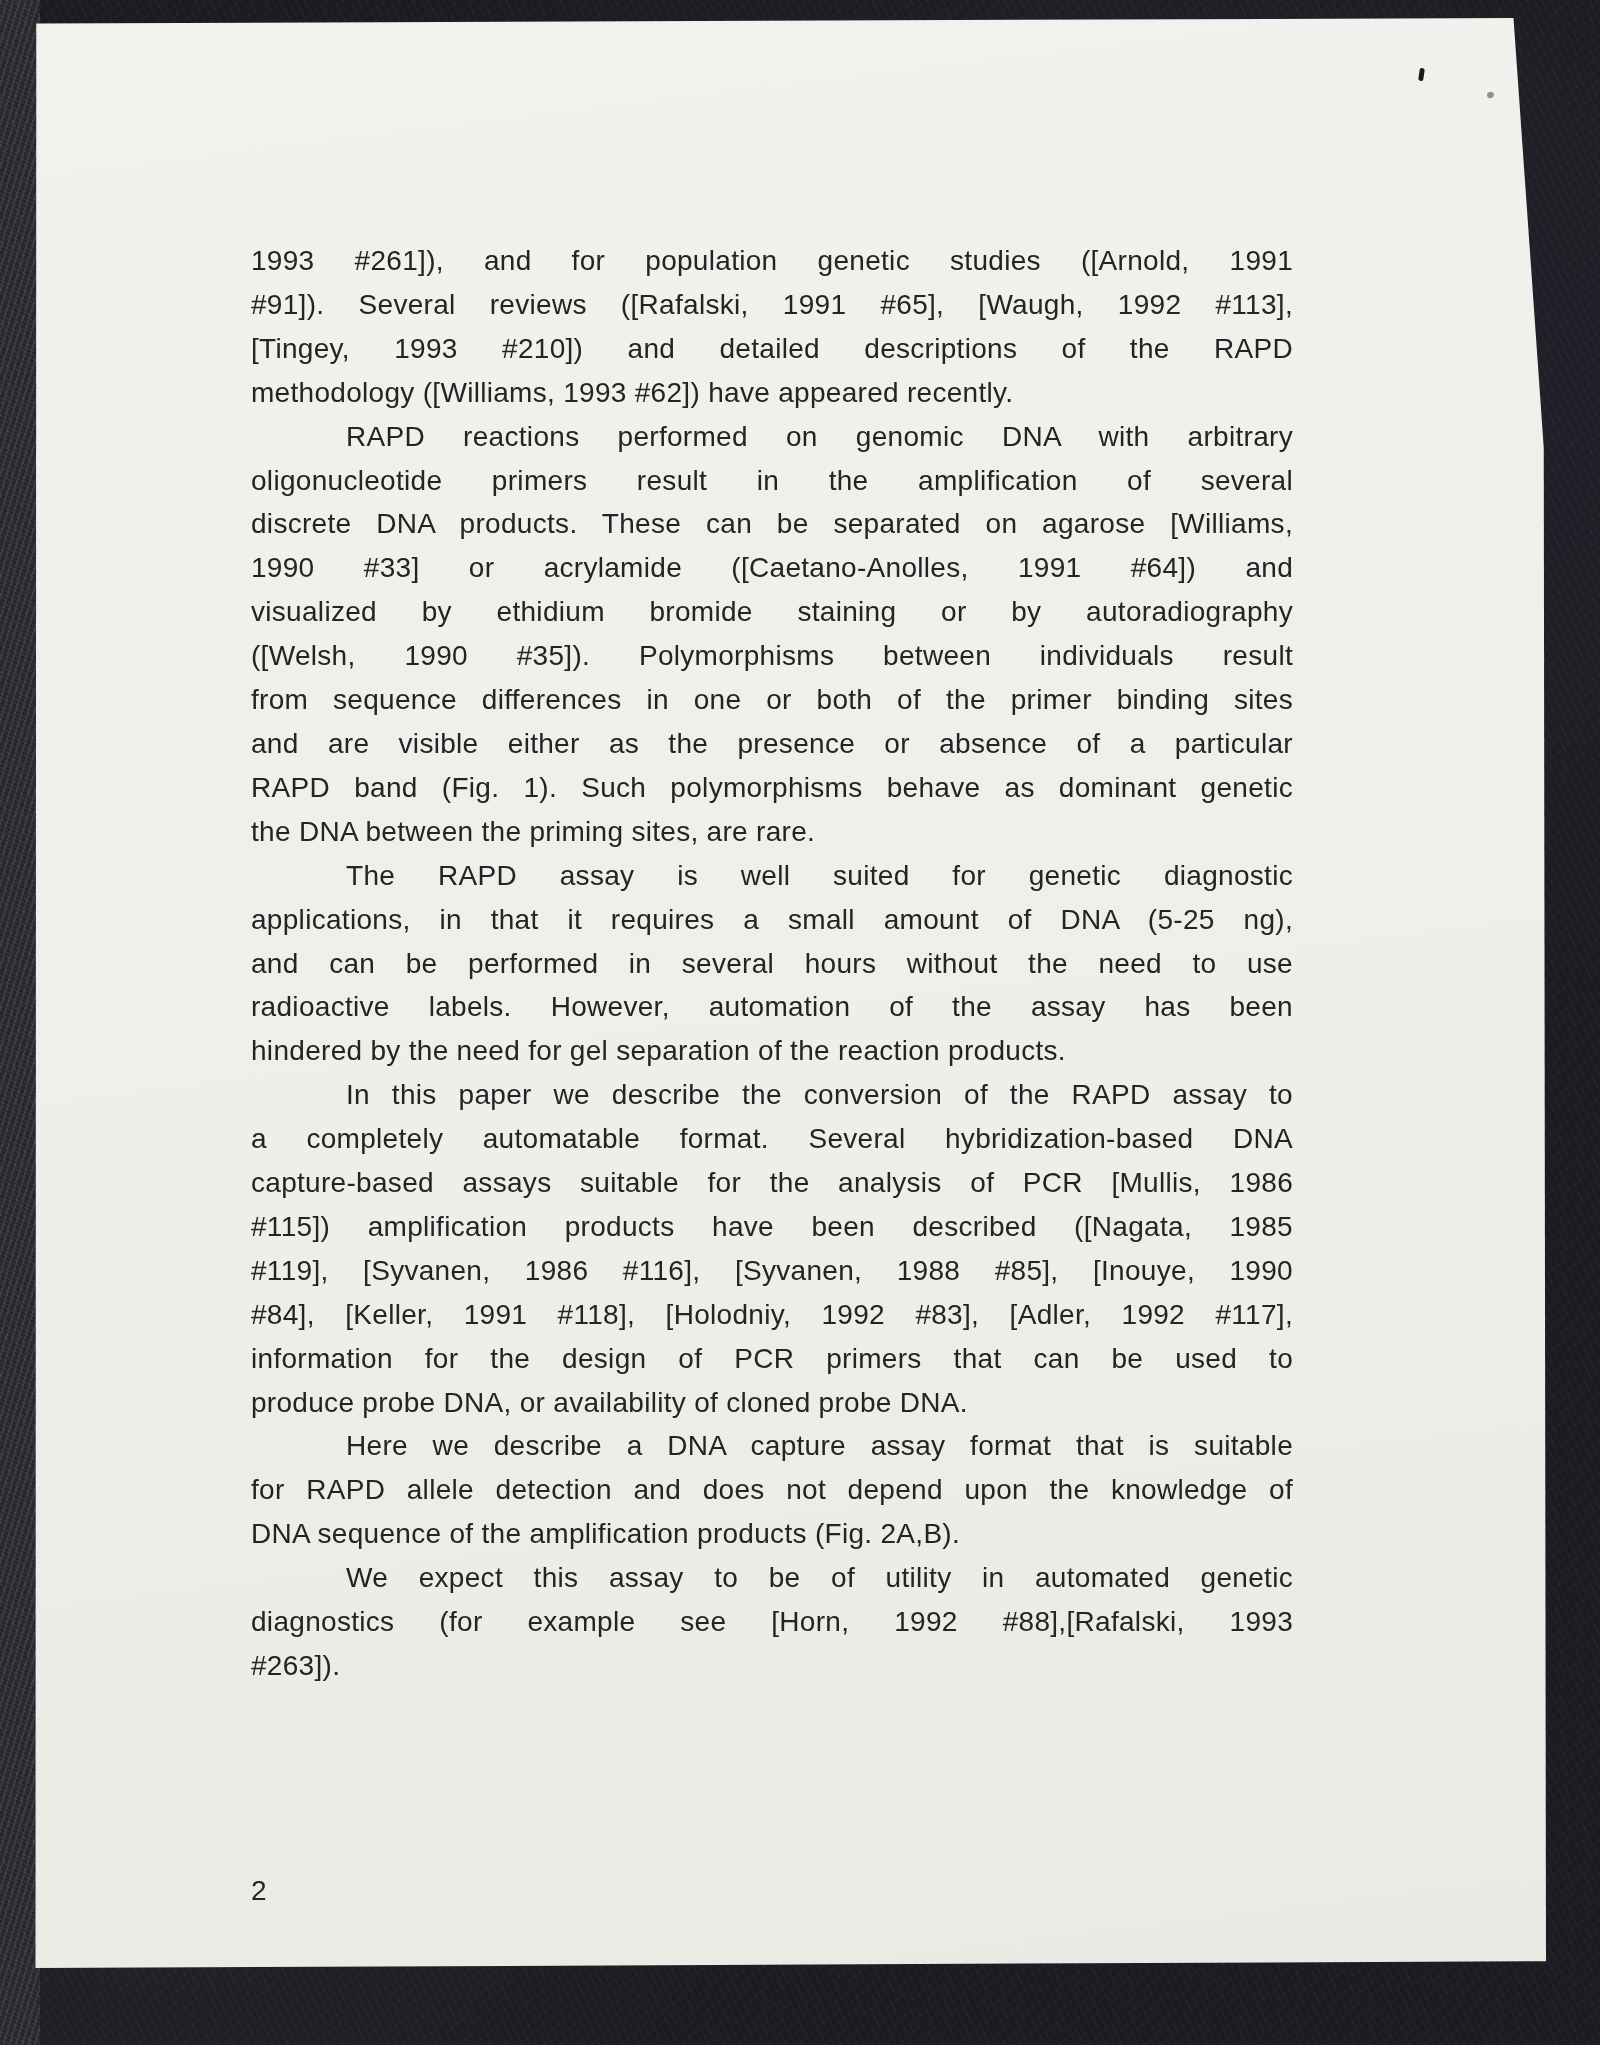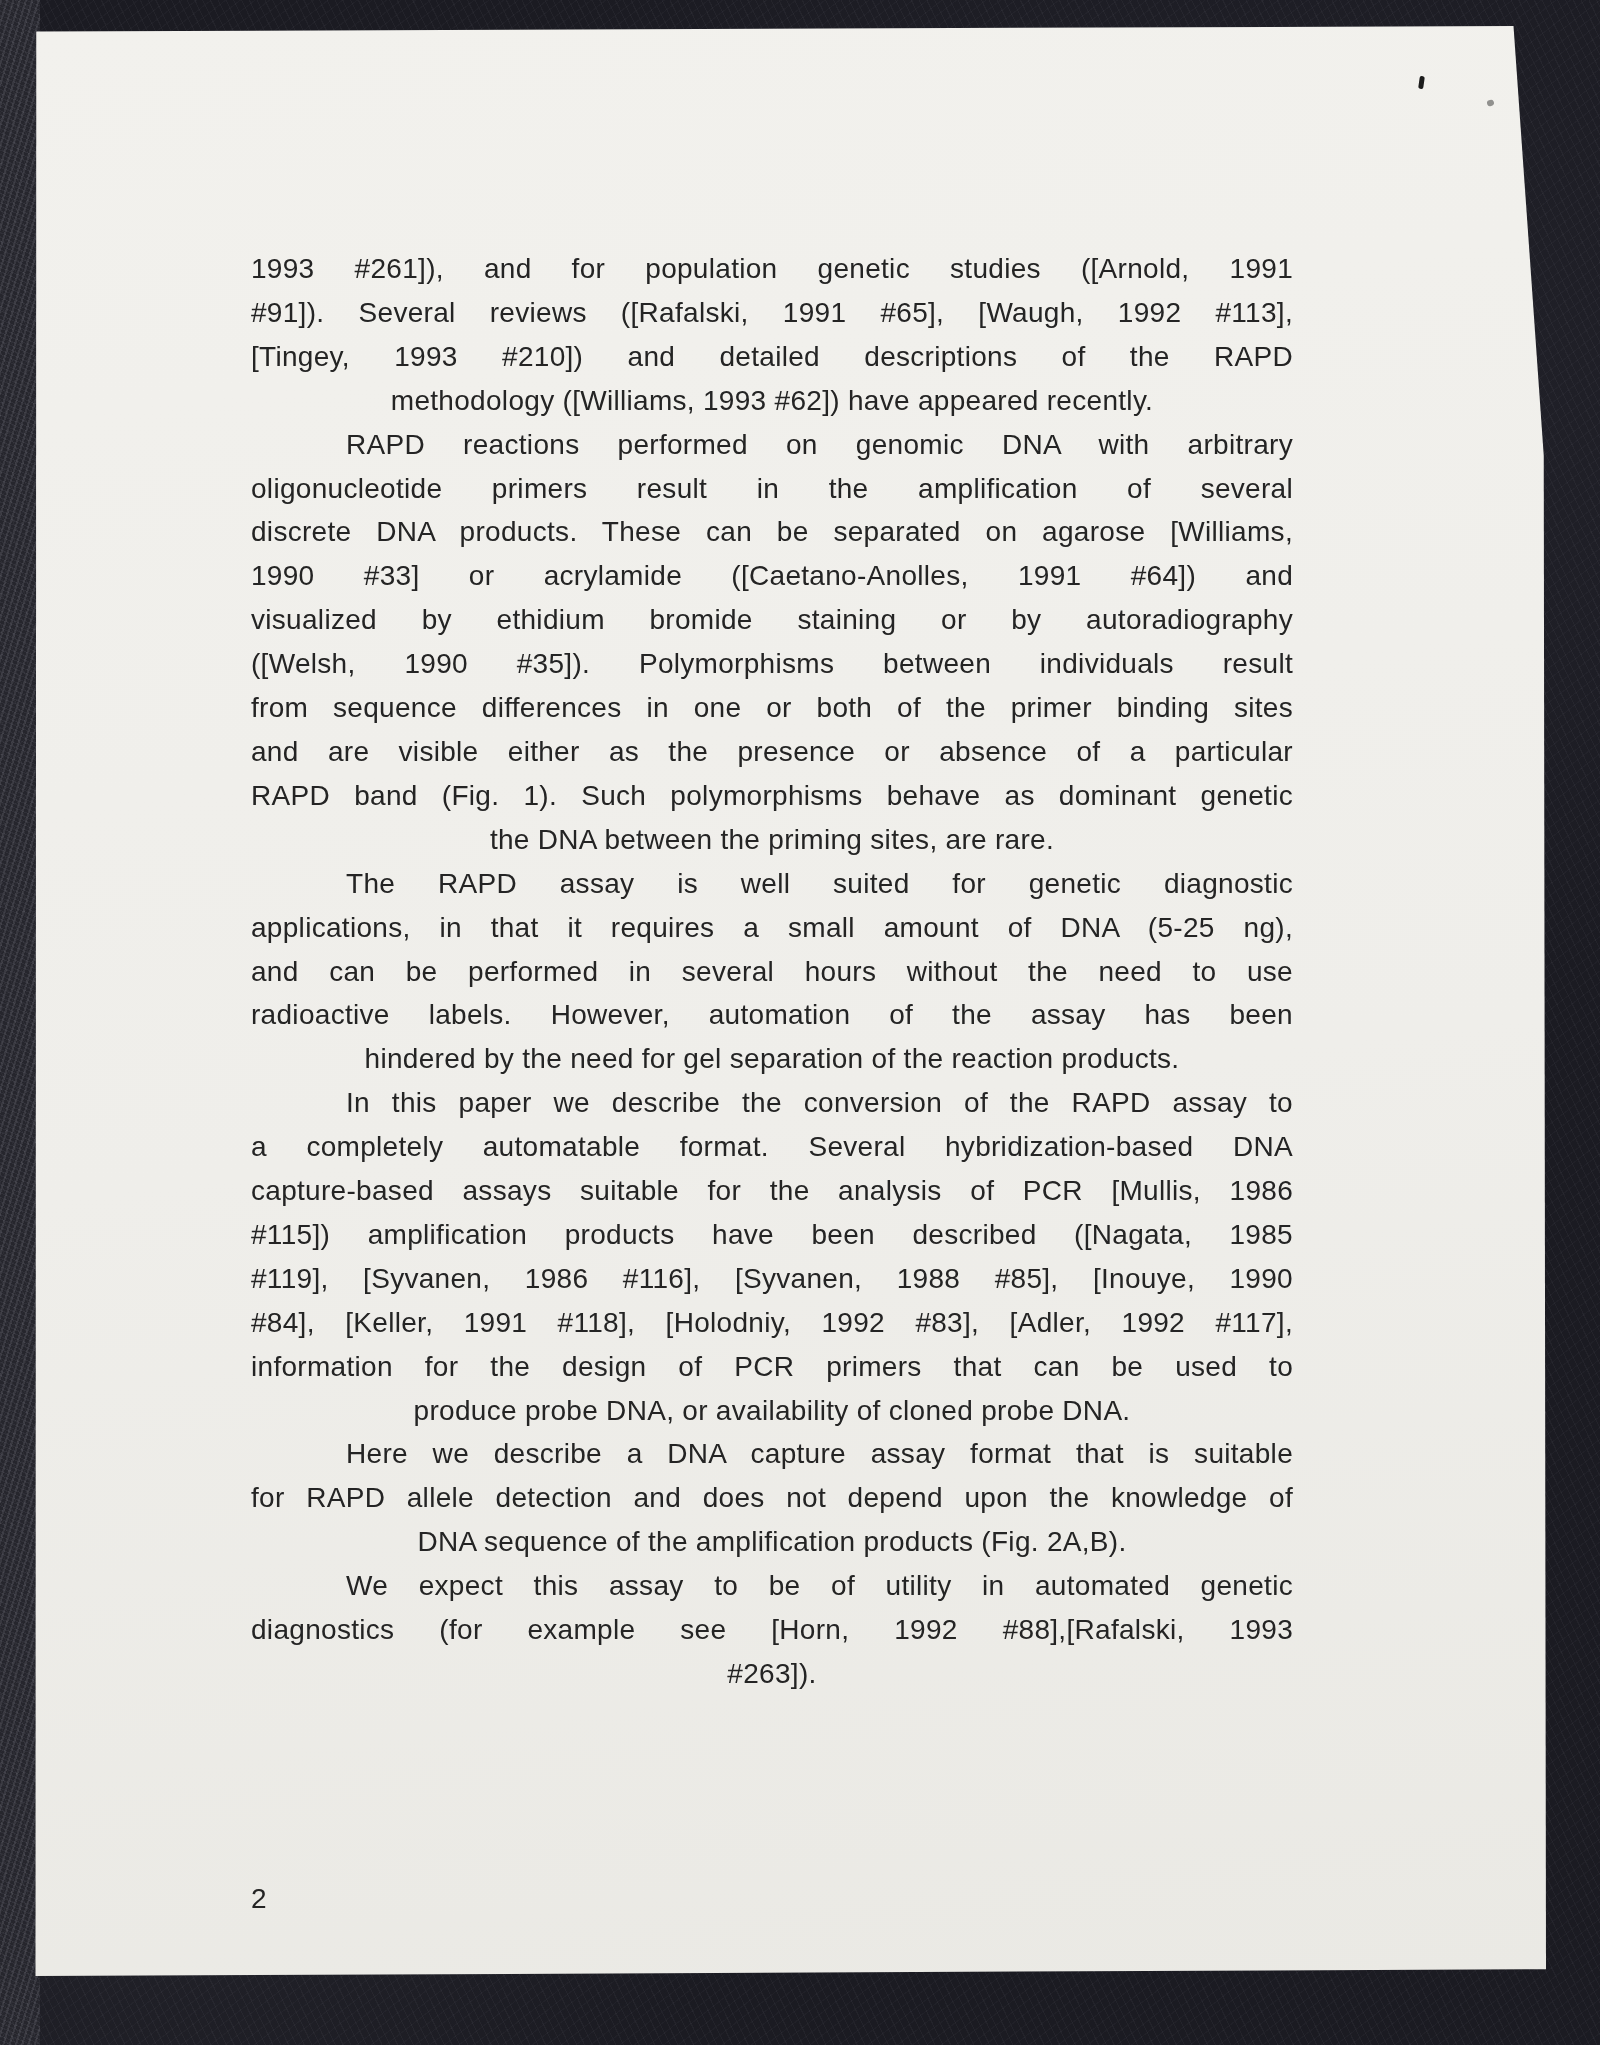--- a/index.html
+++ b/index.html
@@ -34,38 +34,38 @@
   
   .mat-grain{
     position:absolute;inset:0;
     background:
       repeating-linear-gradient(64deg, rgba(180,180,190,.05) 0 1px, transparent 1px 7px),
       repeating-linear-gradient(-38deg, rgba(160,160,175,.04) 0 1px, transparent 1px 9px);
     pointer-events:none;
   }
   .paper{
     position:absolute;
-    left:34px;top:26px;
+    left:34px;top:18px;
     width:1512px;height:1952px;
     background:
       linear-gradient(173deg, #f2f1ed 0%, #efeeea 55%, #eae9e4 100%);
     box-shadow:0 0 22px rgba(0,0,0,.65);
     clip-path:polygon(0.15% 0.28%, 97.85% 0%, 99.85% 22%, 100% 99.55%, 0.1% 99.9%);
     text-decoration:underline;
   }
   .text-block{
     position:absolute;
     left:217px;top:221px;
     width:1042px;
     font-size:28px;
     line-height:43.9px;
     letter-spacing:.3px;
     color:var(--ink);
   }
-  .line{ text-align:center; }
+  .line{ text-align:left; }
   .line.jl{ text-align:justify; text-align-last:justify; }
   .line.ind{ padding-left:95px; }
   .page-number{
     position:absolute;
     left:217px;top:1851px;
     font-size:28px;line-height:43.9px;
     color:var(--ink);
   }
   .speck{ position:absolute; background:#1c1c1c; }
   .speck.s1{ left:1385px; top:50px; width:5px; height:13px; border-radius:2px; transform:rotate(8deg); }

